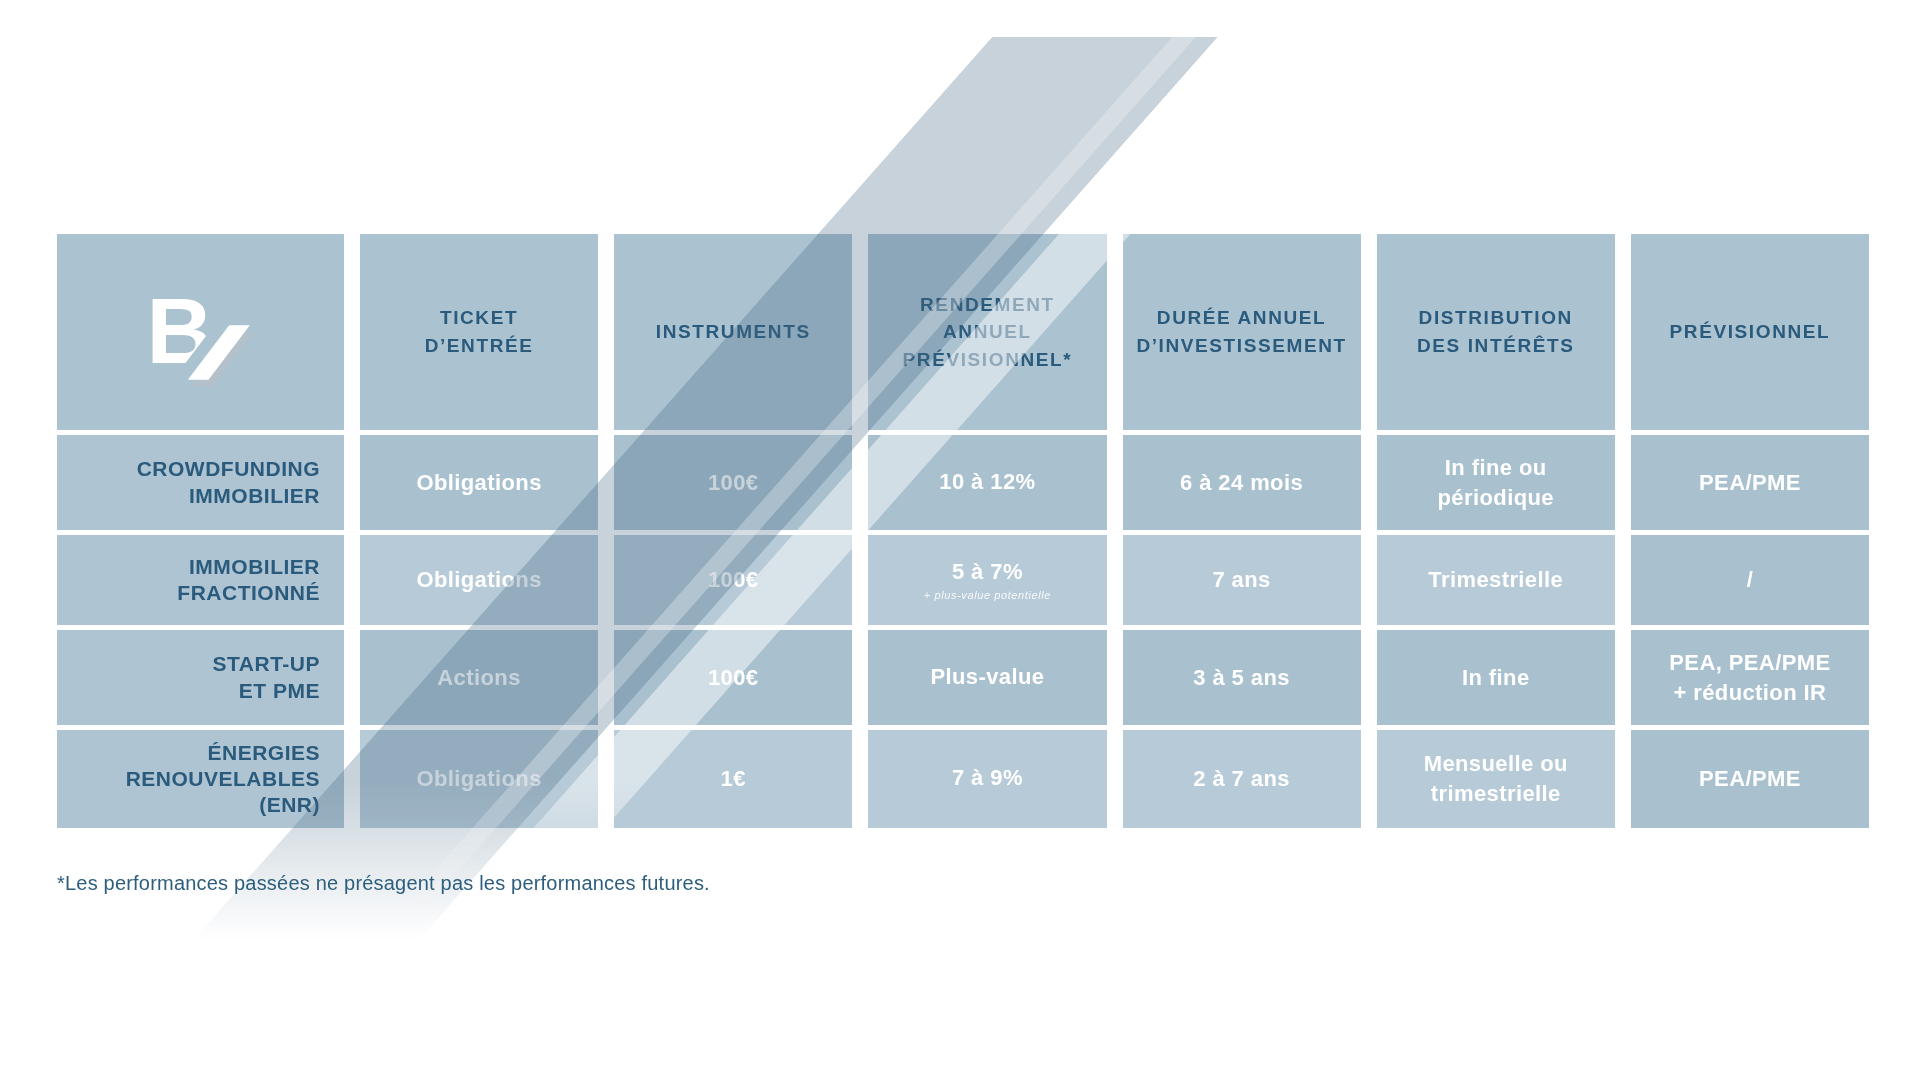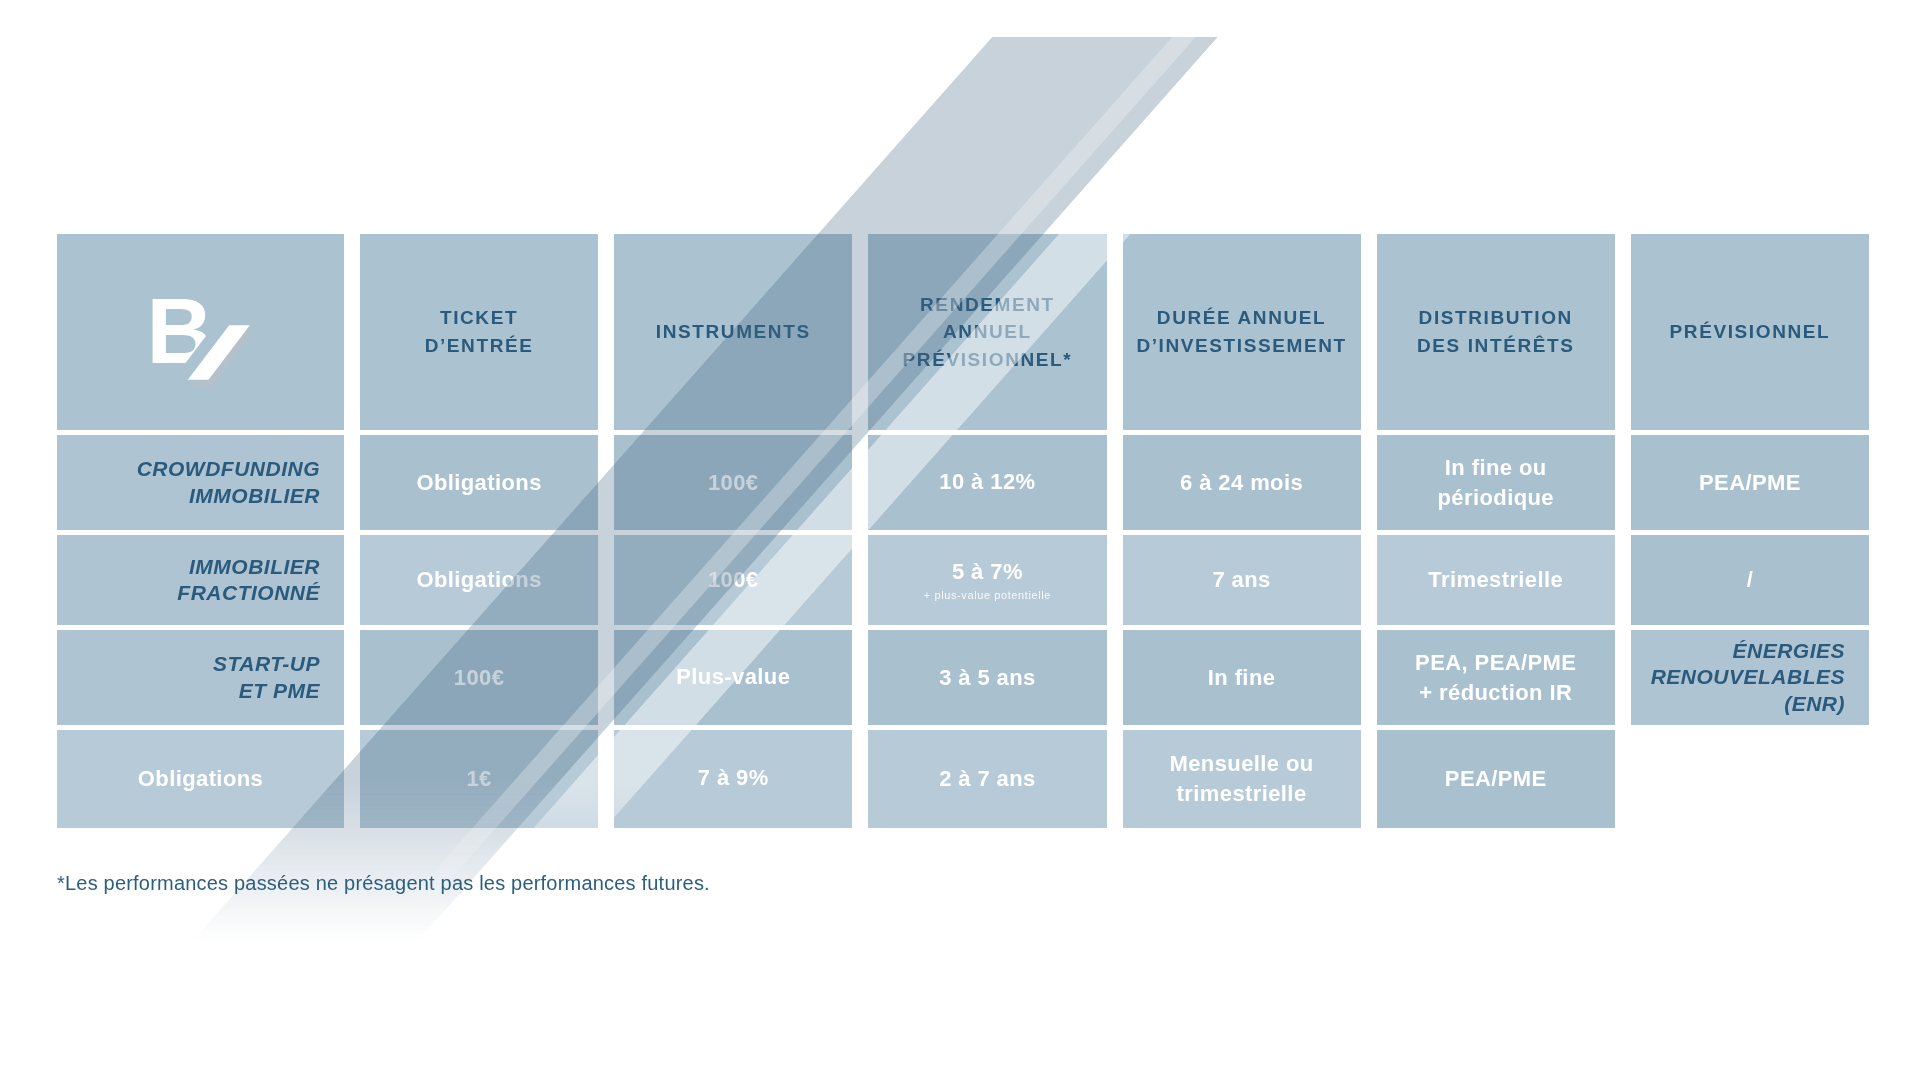--- a/index.html
+++ b/index.html
@@ -14,33 +14,33 @@
     grid-template-rows:196px 95px 90px 95px 98px;
     gap:5px 16px;
   }
   .cell{
     display:flex;flex-direction:column;align-items:center;justify-content:center;
     text-align:center;white-space:pre-line;
   }
   .bg-h{background:#abc2d1;}
   .bg-a{background:#a9c0cf;}
   .bg-b{background:#b7cad7;}
-  .bg-c{background:#aec4d2;font-style:italic;}
+  .bg-c{background:#aec4d2;}
   .head{
     color:#2a5a7c;font-weight:bold;font-size:19px;letter-spacing:1.6px;line-height:1.45;
   }
   .rowlabel{
     color:#2a5a7c;font-weight:bold;font-size:21px;letter-spacing:0.5px;line-height:1.25;
     align-items:flex-end;text-align:right;padding-right:24px;box-sizing:border-box;
   }
   .data{
     color:#ffffff;font-weight:bold;font-size:22px;letter-spacing:0.4px;line-height:1.35;
   }
   .note{
-    font-size:11px;font-weight:normal;letter-spacing:0.6px;
+    font-size:11px;font-style:italic;font-weight:normal;letter-spacing:0.6px;
     color:rgba(255,255,255,0.9);margin-top:2px;
   }
   .logo-cell svg{transform:translateY(14px);}
   
   .slash-overlay{position:absolute;inset:0;pointer-events:none;overflow:hidden;z-index:5;}
   .slash{
     position:absolute;top:37px;height:1063px;
     transform:skewX(-41.5deg);transform-origin:0 0;
     -webkit-mask-image:linear-gradient(to bottom,#000 0%,#000 70%,transparent 85%);
     mask-image:linear-gradient(to bottom,#000 0%,#000 70%,transparent 85%);
@@ -98,20 +98,21 @@
   <div class="cell data bg-b">
     <span>5 à 7%</span>
     <span class="note">+ plus-value potentielle</span>
   </div>
   <div class="cell data bg-b">7 ans</div>
   <div class="cell data bg-b">Trimestrielle</div>
   <div class="cell data bg-a">/</div>
 
   <div class="cell rowlabel bg-c">START-UP
 ET PME</div>
+  <div class="cell data bg-a">Actions</div>
   <div class="cell data bg-a">100€</div>
   <div class="cell data bg-a">
     <span>Plus-value</span>
     <span class="note"></span>
   </div>
   <div class="cell data bg-a">3 à 5 ans</div>
   <div class="cell data bg-a">In fine</div>
   <div class="cell data bg-a">PEA, PEA/PME
 + réduction IR</div>
 

